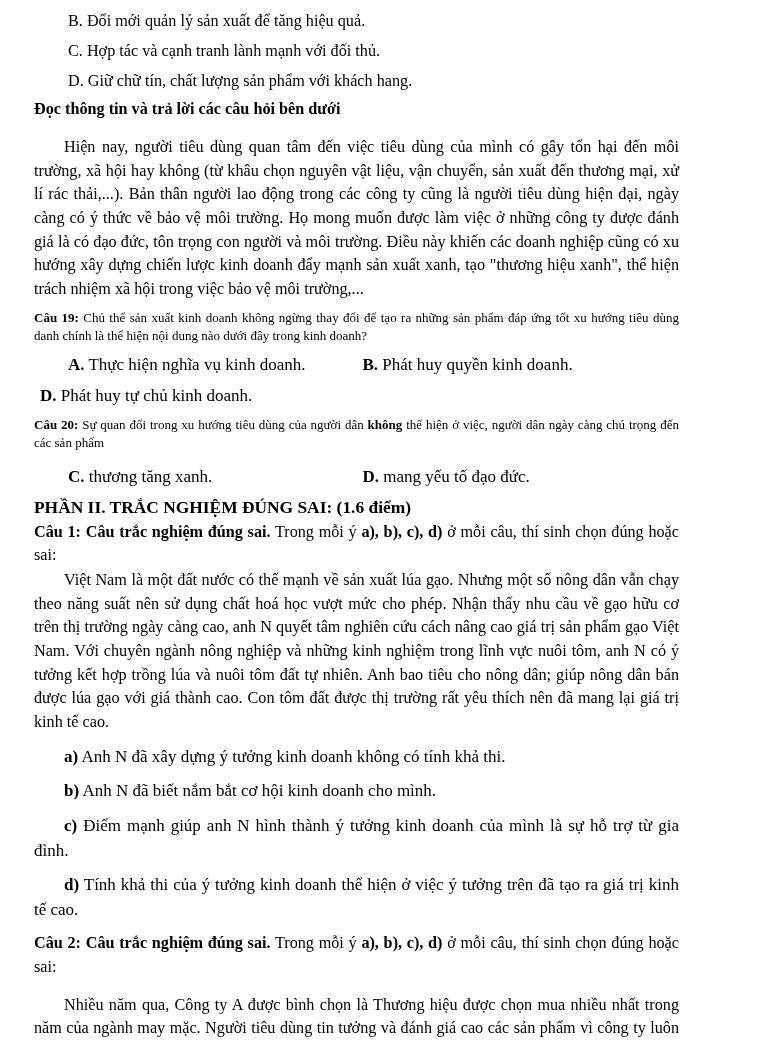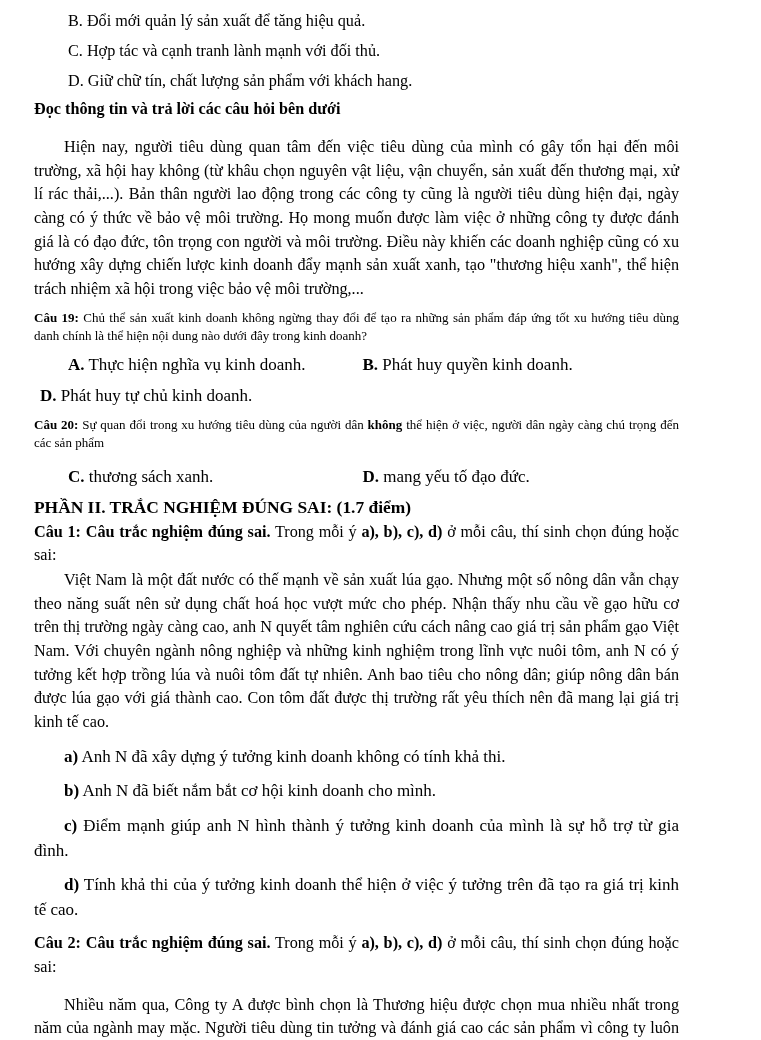--- a/index.html
+++ b/index.html
@@ -126,25 +126,25 @@
   </div>
 
   <div class="q-block">
     <div class="q-text"><span class="bold">Câu 20:</span><span> Sự quan đổi trong xu hướng tiêu dùng của người dân </span><span class="bold">không</span><span> thể hiện ở việc, người dân ngày càng chú trọng đến các sản phẩm</span></div>
   </div>
 
   <div class="gap-sm"></div>
 
   <div class="gap-sm"></div>
   <div class="opt-row">
-    <div class="col left"><span class="bold">C.</span><span> thương sách xanh.</span></div>
+    <div class="col left"><span class="bold">C.</span><span> thương tăng xanh.</span></div>
     <div class="col right"><span class="bold">D.</span><span> mang yếu tố đạo đức.</span></div>
   </div>
 
-  <div class="section-title">PHẦN II. TRẮC NGHIỆM ĐÚNG SAI: (1.7 điểm)</div>
+  <div class="section-title">PHẦN II. TRẮC NGHIỆM ĐÚNG SAI: (1.6 điểm)</div>
 
   <div class="para noindent"><span class="bold">Câu 1: Câu trắc nghiệm đúng sai.</span><span> Trong mỗi ý </span><span class="bold">a), b), c), d)</span><span> ở mỗi câu, thí sinh chọn đúng hoặc sai:</span></div>
 
   <div class="para">Việt Nam là một đất nước có thế mạnh về sản xuất lúa gạo. Nhưng một số nông dân vẫn chạy theo năng suất nên sử dụng chất hoá học vượt mức cho phép. Nhận thấy nhu cầu về gạo hữu cơ trên thị trường ngày càng cao, anh N quyết tâm nghiên cứu cách nâng cao giá trị sản phẩm gạo Việt Nam. Với chuyên ngành nông nghiệp và những kinh nghiệm trong lĩnh vực nuôi tôm, anh N có ý tưởng kết hợp trồng lúa và nuôi tôm đất tự nhiên. Anh bao tiêu cho nông dân; giúp nông dân bán được lúa gạo với giá thành cao. Con tôm đất được thị trường rất yêu thích nên đã mang lại giá trị kinh tế cao.</div>
 
   <div class="gap-md"></div>
 
   <div class="sub-item"><span class="bold">a)</span><span> Anh N đã xây dựng ý tưởng kinh doanh không có tính khả thi.</span></div>
   <div class="sub-item"><span class="bold">b)</span><span> Anh N đã biết nắm bắt cơ hội kinh doanh cho mình.</span></div>
   <div class="sub-item"><span class="bold">c)</span><span> Điểm mạnh giúp anh N hình thành ý tưởng kinh doanh của mình là sự hỗ trợ từ gia đình.</span></div>

